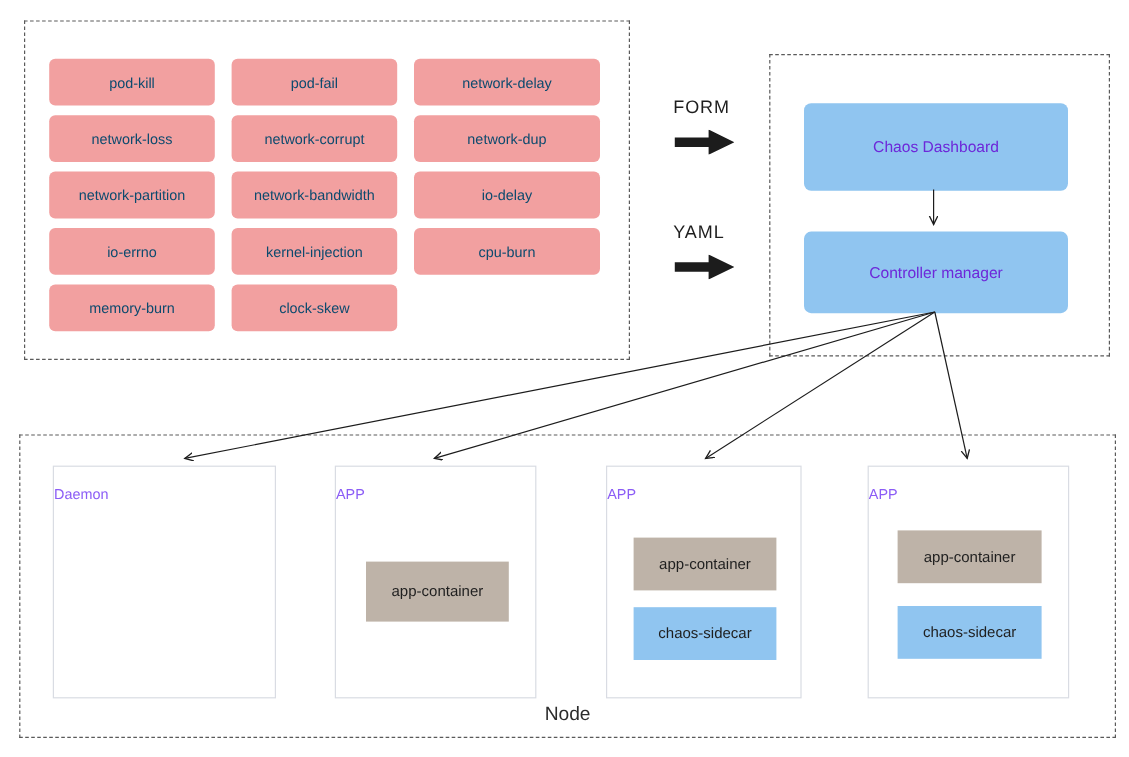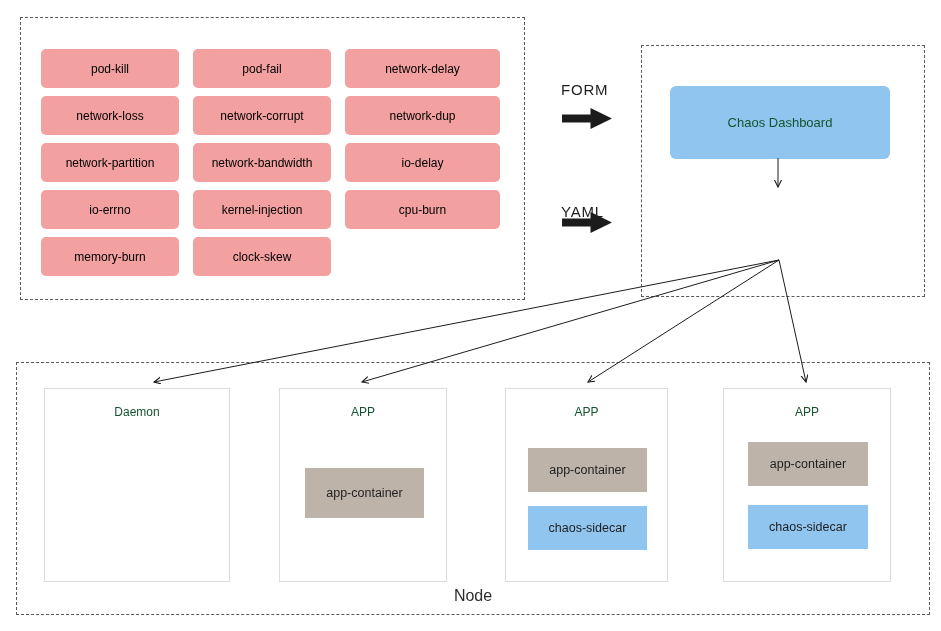--- a/index.html
+++ b/index.html
@@ -17,56 +17,56 @@
   
   #chaos-panel { left:20px; top:17px; width:505px; height:283px; }
   .chaos-grid {
     position:absolute; left:20px; top:31px;
     display:grid; grid-template-columns:138px 138px 155px;
     grid-auto-rows:39px; gap:8px 14px;
   }
   .chaos-cell {
     background:var(--chaos-bg,#F2A0A0); border-radius:5px;
     display:flex; align-items:center; justify-content:center;
-    font-size:12px; color:#000000;
+    font-size:12px; color:#0c4a6e;
   }
 
   
   .io-label { position:absolute; font-size:15px; letter-spacing:0.8px; color:#1e1e1e; }
   #form-label { left:561px; top:81px; }
-  #yaml-label { left:561px; top:203px; }
+  #yaml-label { left:561px; top:185px; }
   .block-arrow {
     position:absolute; width:50px; height:21px; background:var(--arrow,#1c1c1c);
     clip-path:polygon(0 31%, 57% 31%, 57% 0, 100% 50%, 57% 100%, 57% 69%, 0 69%);
   }
   #form-arrow { left:562px; top:108px; }
   #yaml-arrow { left:562px; top:212px; }
 
   
   #control-panel { left:641px; top:45px; width:284px; height:252px; }
   .cp-box {
     position:absolute; left:28px; width:220px;
     background:var(--blue-bg,#90C5F0); border-radius:6px;
     display:flex; align-items:center; justify-content:center;
-    font-size:13px; color:#14532d;
+    font-size:13px; color:#6d28d9;
   }
   #dashboard-box { top:40px; height:73px; }
   #controller-box { top:147px; height:68px; }
 
   
   #node-panel { left:16px; top:362px; width:914px; height:253px; }
   .pod {
     position:absolute; top:25px; height:194px;
     background:#fff; border:1px solid var(--pod-border,#d9dce3);
   }
   #pod-1 { left:27px;  width:186px; }
   #pod-2 { left:262px; width:168px; }
   #pod-3 { left:488px; width:163px; }
   #pod-4 { left:706px; width:168px; }
-  .pod-title { text-align:center; margin-top:16px; font-size:12px; color:#14532d; }
+  .pod-title { margin-top:16px; font-size:12px; color:#8b5cf6; }
   .container-box {
     position:absolute; display:flex; align-items:center; justify-content:center;
     font-size:12.5px; color:#1f1f1f;
   }
   .container-box.chaos { background:var(--blue-bg,#90C5F0); }
   .container-box.app   { background:var(--tan-bg,#BEB3A8); }
   #pod-1 .c-main  { left:28px; top:79px;  width:130px; height:47px; }
   #pod-2 .c-main  { left:25px; top:79px;  width:119px; height:50px; }
   #pod-3 .c-app   { left:22px; top:59px;  width:119px; height:44px; }
   #pod-3 .c-chaos { left:22px; top:117px; width:119px; height:44px; }
@@ -100,20 +100,21 @@
     </div>
   </div>
 
   <div class="io-label" id="form-label">FORM</div>
   <div class="block-arrow" id="form-arrow"></div>
   <div class="io-label" id="yaml-label">YAML</div>
   <div class="block-arrow" id="yaml-arrow"></div>
 
   <div class="panel" id="control-panel">
     <div class="cp-box" id="dashboard-box">Chaos Dashboard</div>
+    <div class="cp-box" id="controller-box">Controller manager</div>
   </div>
 
   <div class="panel" id="node-panel">
     <div class="pod" id="pod-1">
       <div class="pod-title">Daemon</div>
     </div>
     <div class="pod" id="pod-2">
       <div class="pod-title">APP</div>
       <div class="container-box app c-main">app-container</div>
     </div>

